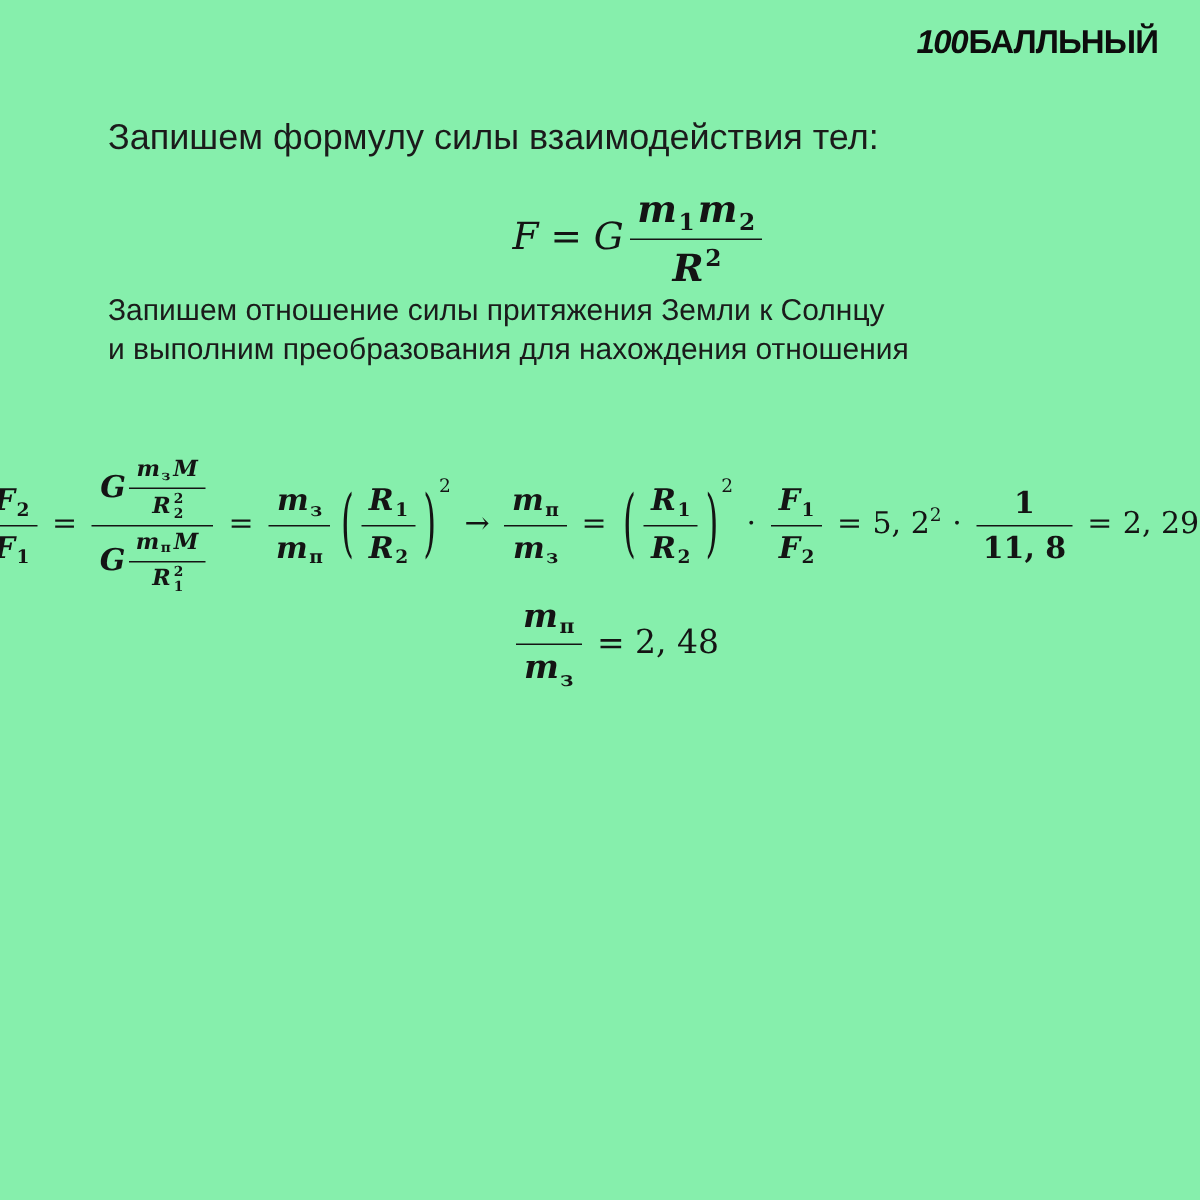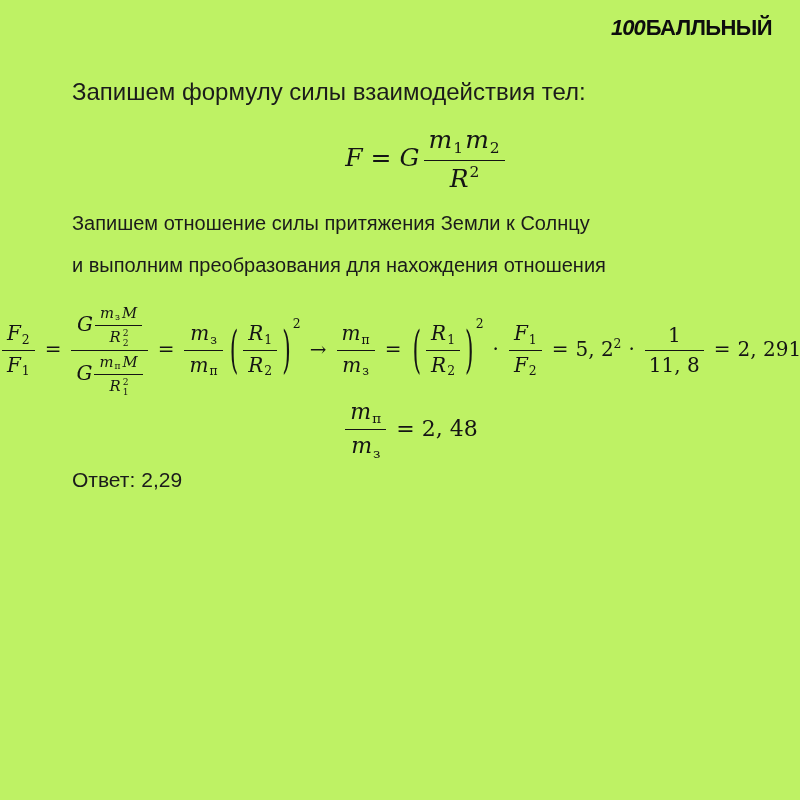--- a/index.html
+++ b/index.html
@@ -1,52 +1,52 @@
 <!DOCTYPE html>
 <html><head>
 <meta charset="utf-8">
 <style>
   html, body { margin:0; padding:0; background:#ffffff; }
   .page {
-    position:relative; width:800px; height:800px; background:#bef264;
+    position:relative; width:800px; height:800px; background:#86efac;
     overflow:hidden; font-family:"Liberation Sans", sans-serif; color:#1b1b1b;
   }
 
   
   .logo {
     position:absolute; top:17px; left:611px;
     font-weight:700; color:#0d0d0d; font-size:22px; line-height:21px;
     letter-spacing:-0.6px; white-space:nowrap;
   }
   .logo .num { font-style:italic; letter-spacing:-1px; margin-right:1px; }
 
   
   .intro  { position:absolute; left:72px; top:78px;  font-size:24px; }
   .para   { position:absolute; left:72px; top:194px; font-size:20px; line-height:26px; }
-  .para span { display:block;margin-top:16px; }
+  .para span { display:block; }
   .answer { position:absolute; left:72px; top:468px; font-size:21px; }
   .answer .val { margin-left:6px; }
 
   
   .f-interaction { position:absolute; left:72px; top:112px; width:708px; text-align:center; }
   .f-interaction .math { font-size:25px;margin-top:12px; }
   .f-chain { position:absolute; left:30px; top:296px; width:740px; height:108px;
              display:flex; align-items:center; justify-content:center; }
   .f-chain .math { font-size:20px; }
   .f-mass  { position:absolute; left:40px; top:398px; width:740px; text-align:center; }
   .f-mass .math { font-size:22px; }
 
   
   .math { font-family:"DejaVu Serif", serif; color:#141414; white-space:nowrap; display:inline-block; }
   .mi { font-style:italic; padding:0 1px; }
   .mn, .mo { font-style:normal; }
   .mo { padding:0 7px; }
   .msub { font-size:0.62em; font-style:normal; vertical-align:-0.32em; padding-right:1px; }
   .msup { font-size:0.62em; font-style:normal; vertical-align:0.62em; }
-  .frac { display:inline-block; text-align:center; vertical-align:middle; margin:0 3px; }
+  .frac { display:inline-block; text-align:center; vertical-align:middle; margin:0 3px;font-weight:bold; }
   .fnum, .fden { display:block; line-height:1.25; padding:0 4px; }
   .fnum { padding-bottom:2px; }
   .fden { padding-top:2px; border-top:1.5px solid #141414; }
   .frac .frac { font-size:0.74em; margin:0 1px; }
   .subsup { display:inline-flex; flex-direction:column; vertical-align:middle;
             font-size:0.62em; font-style:normal; line-height:1.05; text-align:left; padding-left:1px; }
   .pgroup { display:inline-flex; align-items:center; vertical-align:middle; margin:0 2px; }
   .pchar { font-style:normal; display:inline-block; transform:scaleY(2.25); font-size:1.1em; padding:0 2px; }
   .pinner { display:inline-block; }
   .gsup { font-size:0.62em; font-style:normal; align-self:flex-start; transform:translateY(-0.4em); }
@@ -88,17 +88,14 @@
           <span class="pinner"><span class="frac"><span class="fnum"><span class="mi">R</span><span class="msub">1</span></span><span class="fden"><span class="mi">R</span><span class="msub">2</span></span></span></span>
           <span class="pchar">)</span>
           <span class="gsup">2</span>
         </span><span class="mo">·</span><span class="frac"><span class="fnum"><span class="mi">F</span><span class="msub">1</span></span><span class="fden"><span class="mi">F</span><span class="msub">2</span></span></span><span class="mo">=</span><span class="mn">5, 2</span><span class="msup">2</span><span class="mo">·</span><span class="frac"><span class="fnum"><span class="mn">1</span></span><span class="fden"><span class="mn">11, 8</span></span></span><span class="mo">=</span><span class="mn">2, 291</span></span>
   </div>
 
   <div class="f-mass">
     <span class="math"><span class="frac"><span class="fnum"><span class="mi">m</span><span class="msub">п</span></span><span class="fden"><span class="mi">m</span><span class="msub">з</span></span></span><span class="mo">=</span><span class="mn">2, 48</span></span>
   </div>
 
-  <div class="answer">
-    <span>Ответ:</span><span class="val">2,29</span>
-  </div>
 
 </div>
 
 </body></html>

